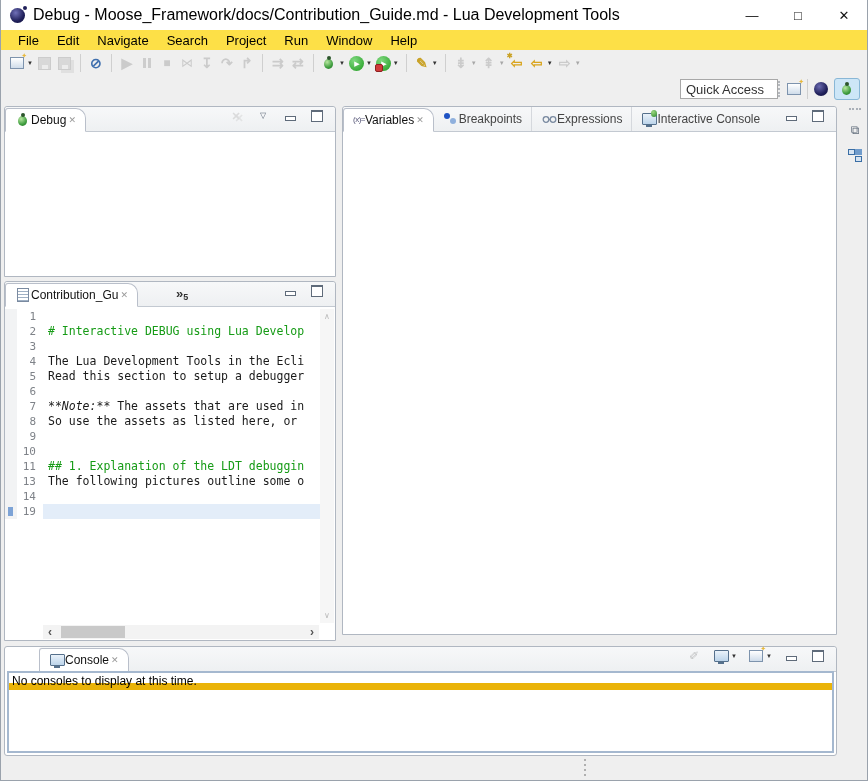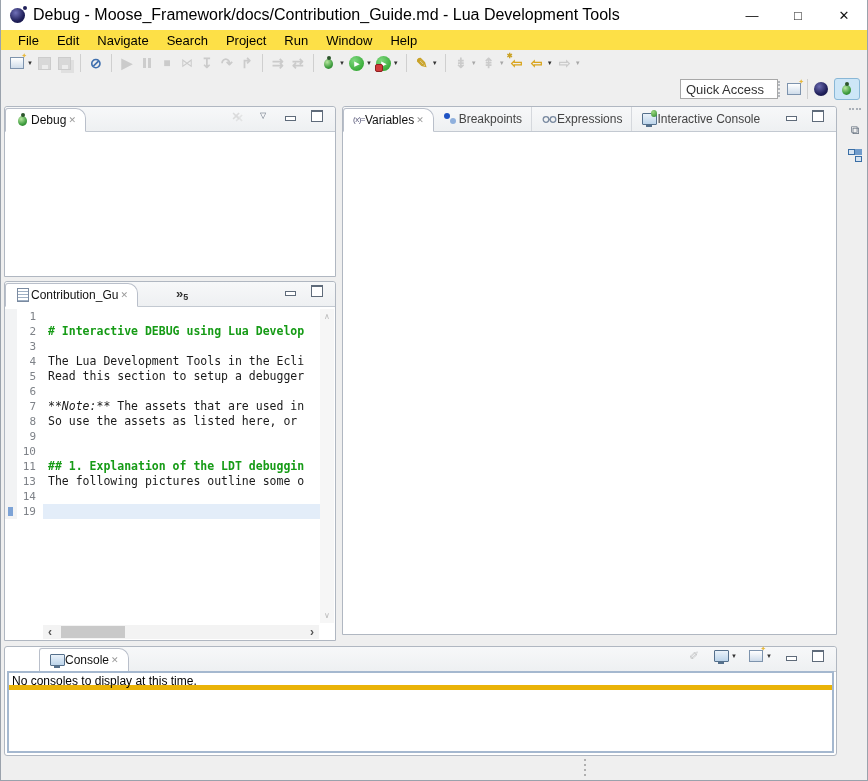--- a/index.html
+++ b/index.html
@@ -114,35 +114,35 @@
   .view-toolbar{position:absolute;right:18px;top:28px;display:flex;align-items:center;gap:9px;}
 
   
   #ed-lines{position:absolute;left:0;top:2px;right:15px;bottom:16px;overflow:hidden;}
   .ed-line{display:flex;height:15px;font-family:"DejaVu Sans Mono",monospace;font-size:11.5px;line-height:15px;}
   .ed-ann{width:12px;background:#f2f3f4;flex:none;position:relative;}
   .ed-ln{width:26px;flex:none;text-align:right;padding-right:7px;color:#7e8288;font-size:11px;}
   .ed-code{flex:1;white-space:pre;padding-left:5px;overflow:hidden;}
   .cur .ed-code{background:#e3edf9;}
   .cur .ed-ann::after{content:"";position:absolute;left:3px;top:3px;width:5px;height:9px;background:#7da3d6;}
-  .ed-code .h{color:#169b16;font-weight:bold;text-align:right;}
+  .ed-code .h{color:#169b16;font-weight:normal;text-align:right;}
   .ed-code .em{font-style:italic;}
   #ed-vscroll{position:absolute;top:2px;right:1px;width:14px;bottom:17px;background:#f6f6f6;
       display:flex;flex-direction:column;justify-content:space-between;align-items:center;
       color:#b9b9b9;font-size:8px;padding:3px 0;}
   #ed-hscroll{position:absolute;left:38px;right:16px;bottom:1px;height:14px;background:#f3f3f3;
       display:flex;align-items:center;color:#555;font-weight:bold;font-size:12px;}
   .hs-arrow{padding:0 5px;line-height:14px;}
   .hs-track{flex:1;height:14px;position:relative;}
   .hs-thumb{position:absolute;left:4px;top:1px;width:64px;height:12px;background:#c9c9c9;}
 
   
   #console-content{position:absolute;left:2px;right:2px;top:24px;bottom:2px;
       border:2px solid #a5b8cf;background:#fff;}
-  .console-msg{height:17px;line-height:17px;padding:0 3px;border-bottom:5px solid #eab308;font-size:12px;color:#000;}
+  .console-msg{height:17px;line-height:17px;padding:0 3px;border-bottom:7px solid #eab308;font-size:12px;color:#000;}
 
   
   #right-strip{position:absolute;left:845px;top:108px;width:20px;display:flex;flex-direction:column;
       align-items:center;gap:10px;}
   .strip-handle{width:12px;height:4px;border-top:2px dotted #aab0b8;}
 
   .grip{position:absolute;left:584px;top:759px;width:2px;height:2px;border-radius:50%;background:#9a9a9a;
       box-shadow:0 5px 0 #9a9a9a,0 10px 0 #9a9a9a,0 15px 0 #9a9a9a;}
 </style>
 </head>

